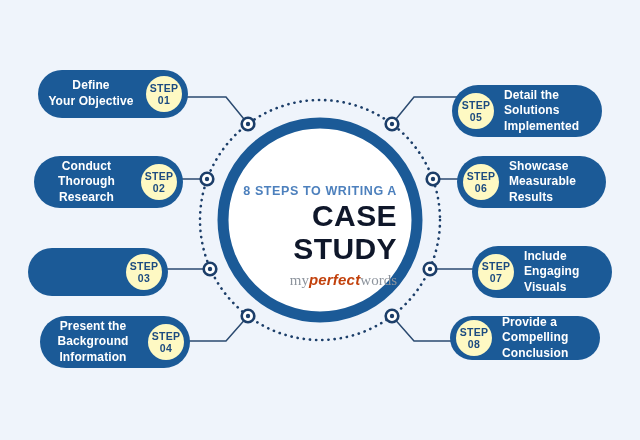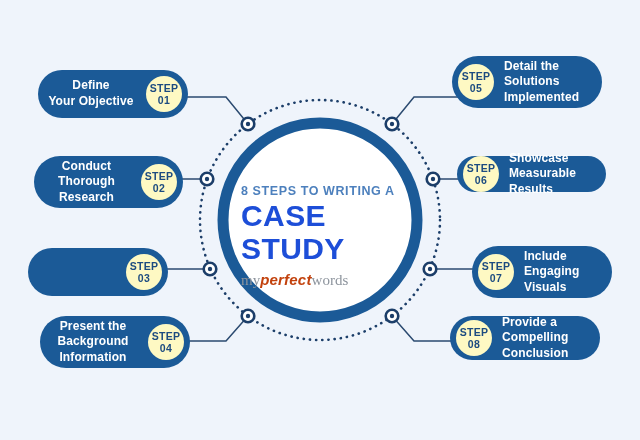--- a/index.html
+++ b/index.html
@@ -39,35 +39,35 @@
     display:flex;flex-direction:column;align-items:center;justify-content:center;
     font-size:10.5px;font-weight:700;line-height:1.15;letter-spacing:0.3px;
   }
   .pill.left  .badge{right:6px;}
   .pill.right .badge{left:6px;}
 
   .p1{left:38px;  top:70px;  width:150px;height:48px;}
   .p2{left:34px;  top:156px; width:149px;height:52px;}
   .p3{left:28px;  top:248px; width:140px;height:48px;}
   .p4{left:40px;  top:316px; width:150px;height:52px;}
-  .p5{left:452px; top:56px;  width:150px;height:52px;}
-  .p6{left:457px; top:156px; width:149px;height:36px;}
+  .p5{left:452px; top:85px;  width:150px;height:52px;}
+  .p6{left:457px; top:156px; width:149px;height:52px;}
   .p7{left:472px; top:246px; width:140px;height:52px;}
   .p8{left:450px; top:316px; width:150px;height:44px;}
 
   
   .center-text{
-    position:absolute;left:241px;top:184px;width:190px;
-    text-align:left;z-index:2;
+    position:absolute;left:207px;top:184px;width:190px;
+    text-align:right;z-index:2;
   }
   .center-text .t1{
     font-size:12.5px;font-weight:700;color:#4d80bd;letter-spacing:0.6px;
   }
   .center-text .t2{
-    font-size:30px;font-weight:800;color:#1d4ed8;letter-spacing:0.4px;
+    font-size:30px;font-weight:800;color:#0f172a;letter-spacing:0.4px;
     line-height:1.1;margin-top:1px;
   }
   .center-text .logo{margin-top:6px;font-size:15px;}
   .center-text .logo .lg{
     font-family:"Liberation Serif", serif;color:#8d949d;font-weight:400;
   }
   .center-text .logo .lb{
     color:#c2410c;font-weight:700;font-style:italic;letter-spacing:0.2px;
   }
 </style>

